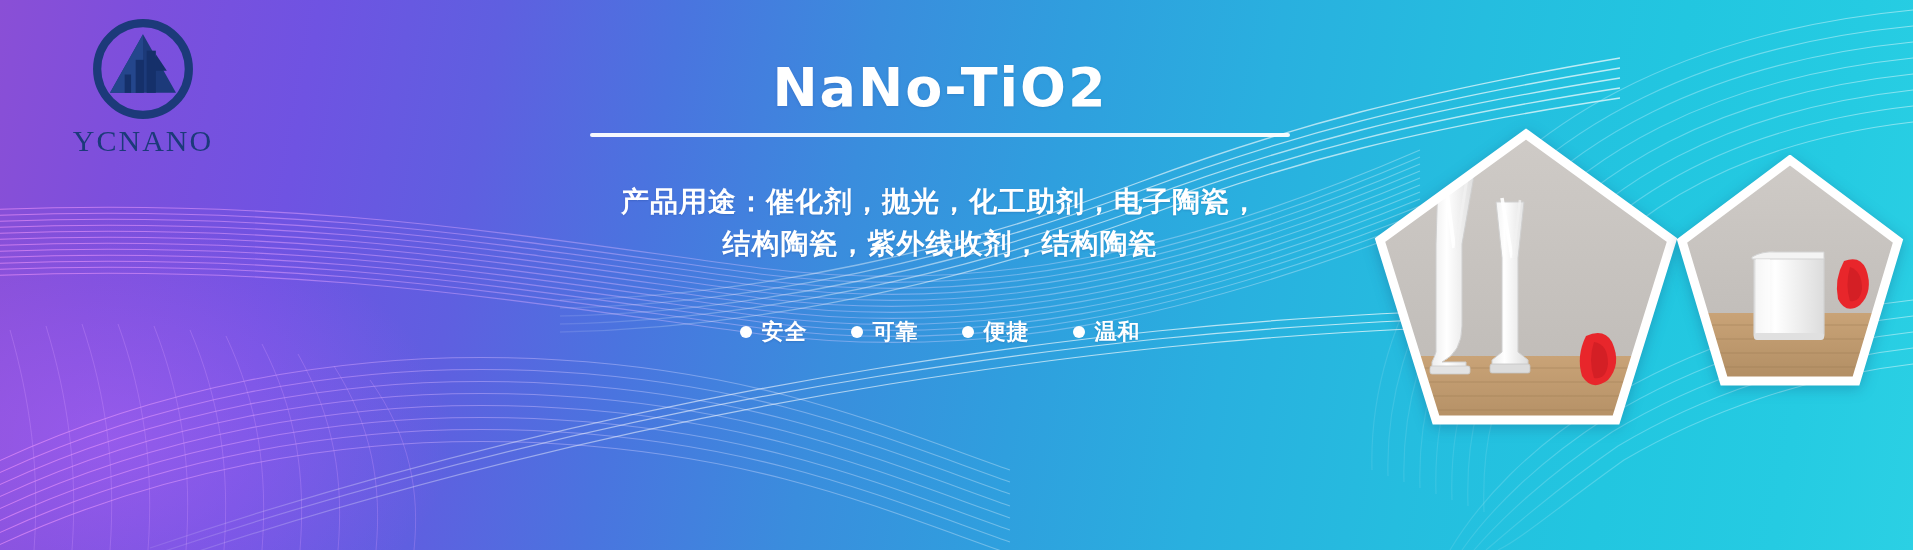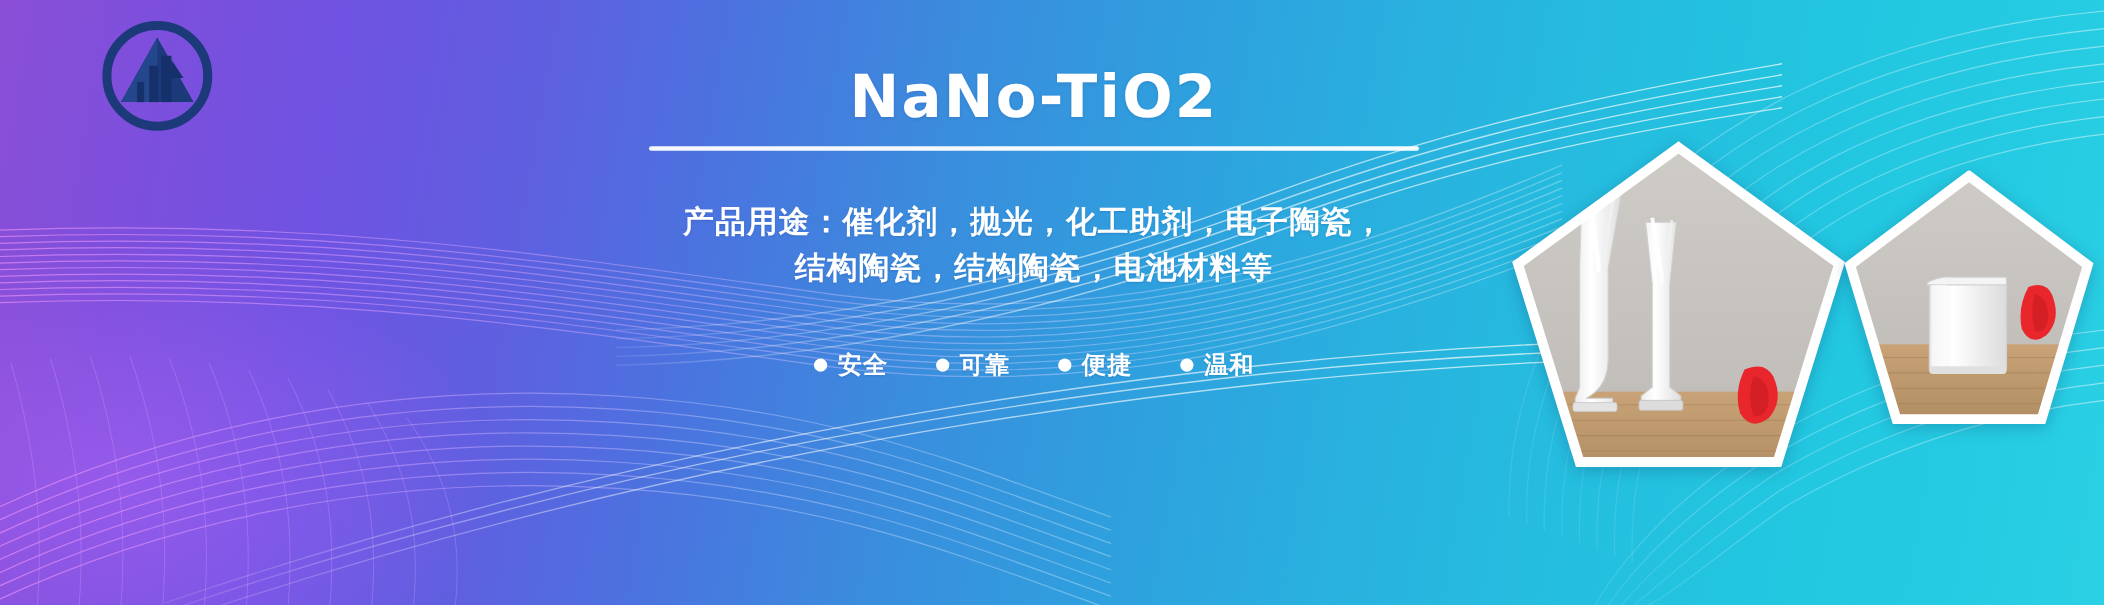--- a/index.html
+++ b/index.html
@@ -232,31 +232,32 @@
   <div class="logo-block">
     <svg class="logo-mark" viewBox="0 0 120 120" aria-hidden="true">
       <circle cx="60" cy="60" r="50" fill="none" stroke="#1c3a7a" stroke-width="9"></circle>
       <path d="M60 22 L96 86 L24 86 Z" fill="#1c3a7a"></path>
       <path d="M60 22 L60 86 L24 86 Z" fill="#24468c"></path>
       <rect x="52" y="50" width="9" height="36" fill="#15306a"></rect>
       <rect x="64" y="40" width="10" height="46" fill="#15306a"></rect>
       <path d="M74 44 L86 62 L74 62 Z" fill="#15306a"></path>
       <rect x="40" y="66" width="7" height="20" fill="#15306a"></rect>
     </svg>
+    <div class="logo-word">YCNANO</div>
   </div>
 
   <div class="center">
 
     <div class="main-title">NaNo-TiO2</div>
 
     <div class="divider"></div>
 
     <div class="subtitle">
       <span class="line">产品用途：催化剂，抛光，化工助剂，电子陶瓷，</span>
-      <span class="line">结构陶瓷，结构陶瓷，电池材料等</span>
+      <span class="line">结构陶瓷，紫外线收剂，结构陶瓷</span>
     </div>
 
     <div class="features">
       <div class="feature">
         <span class="dot"></span>
         <span>安全</span>
       </div>
       <div class="feature">
         <span class="dot"></span>
         <span>可靠</span>

